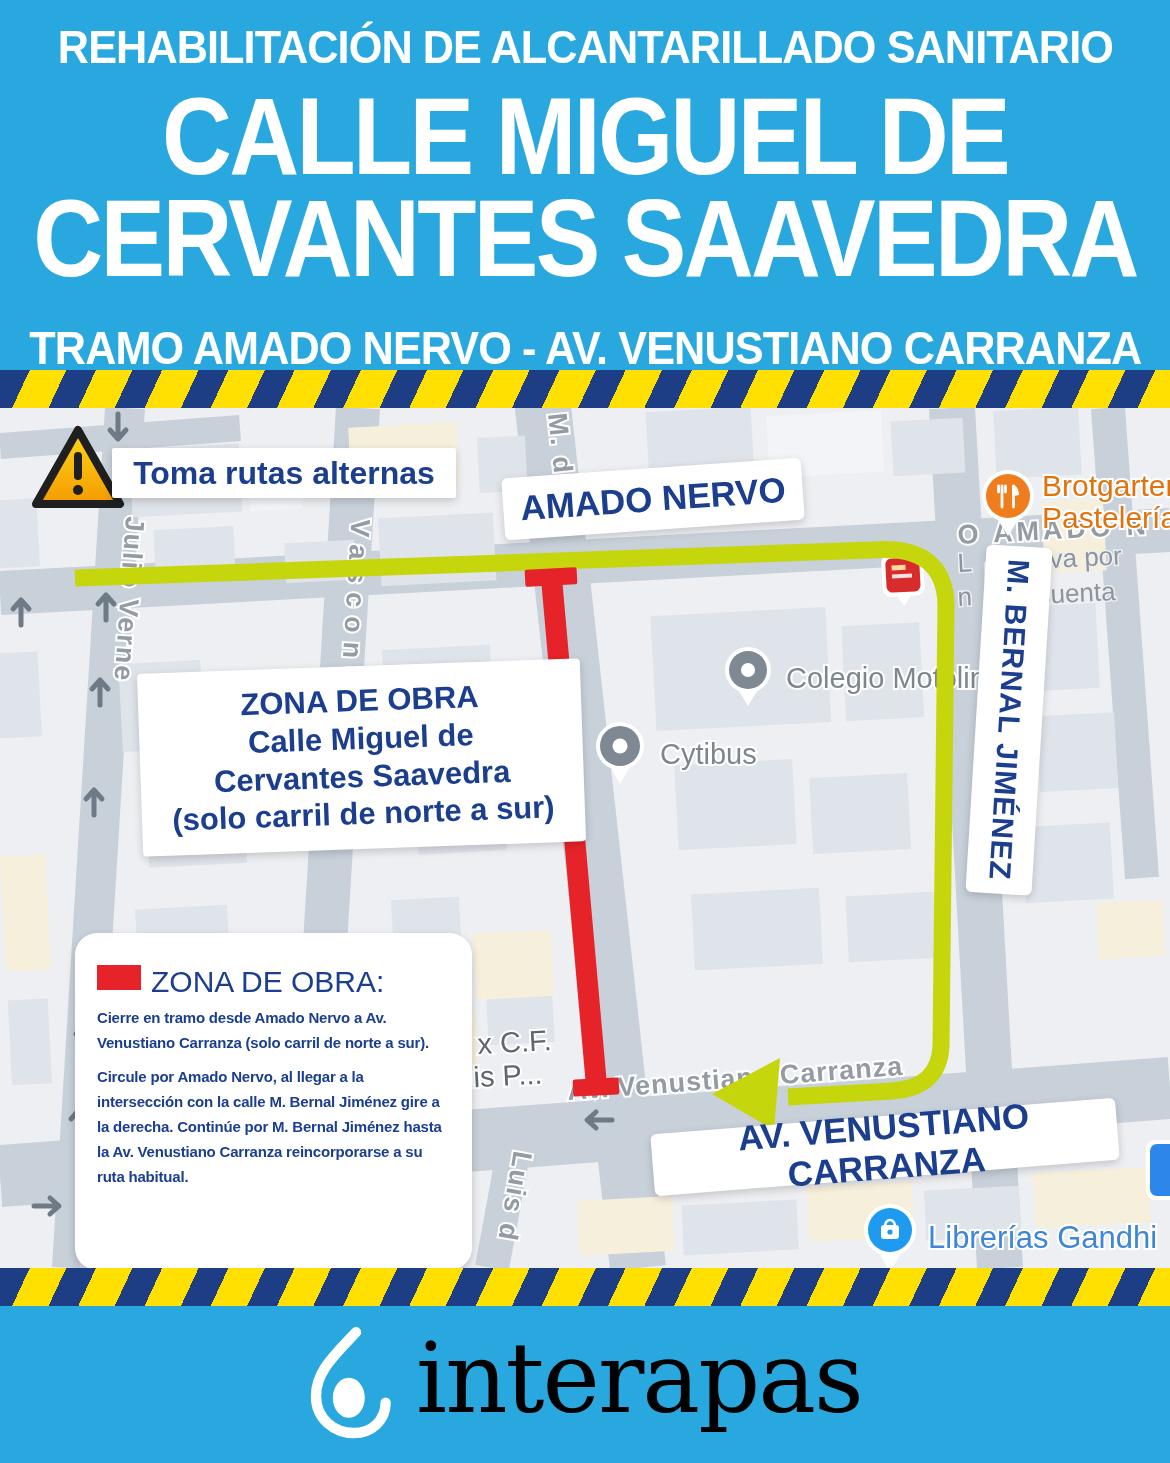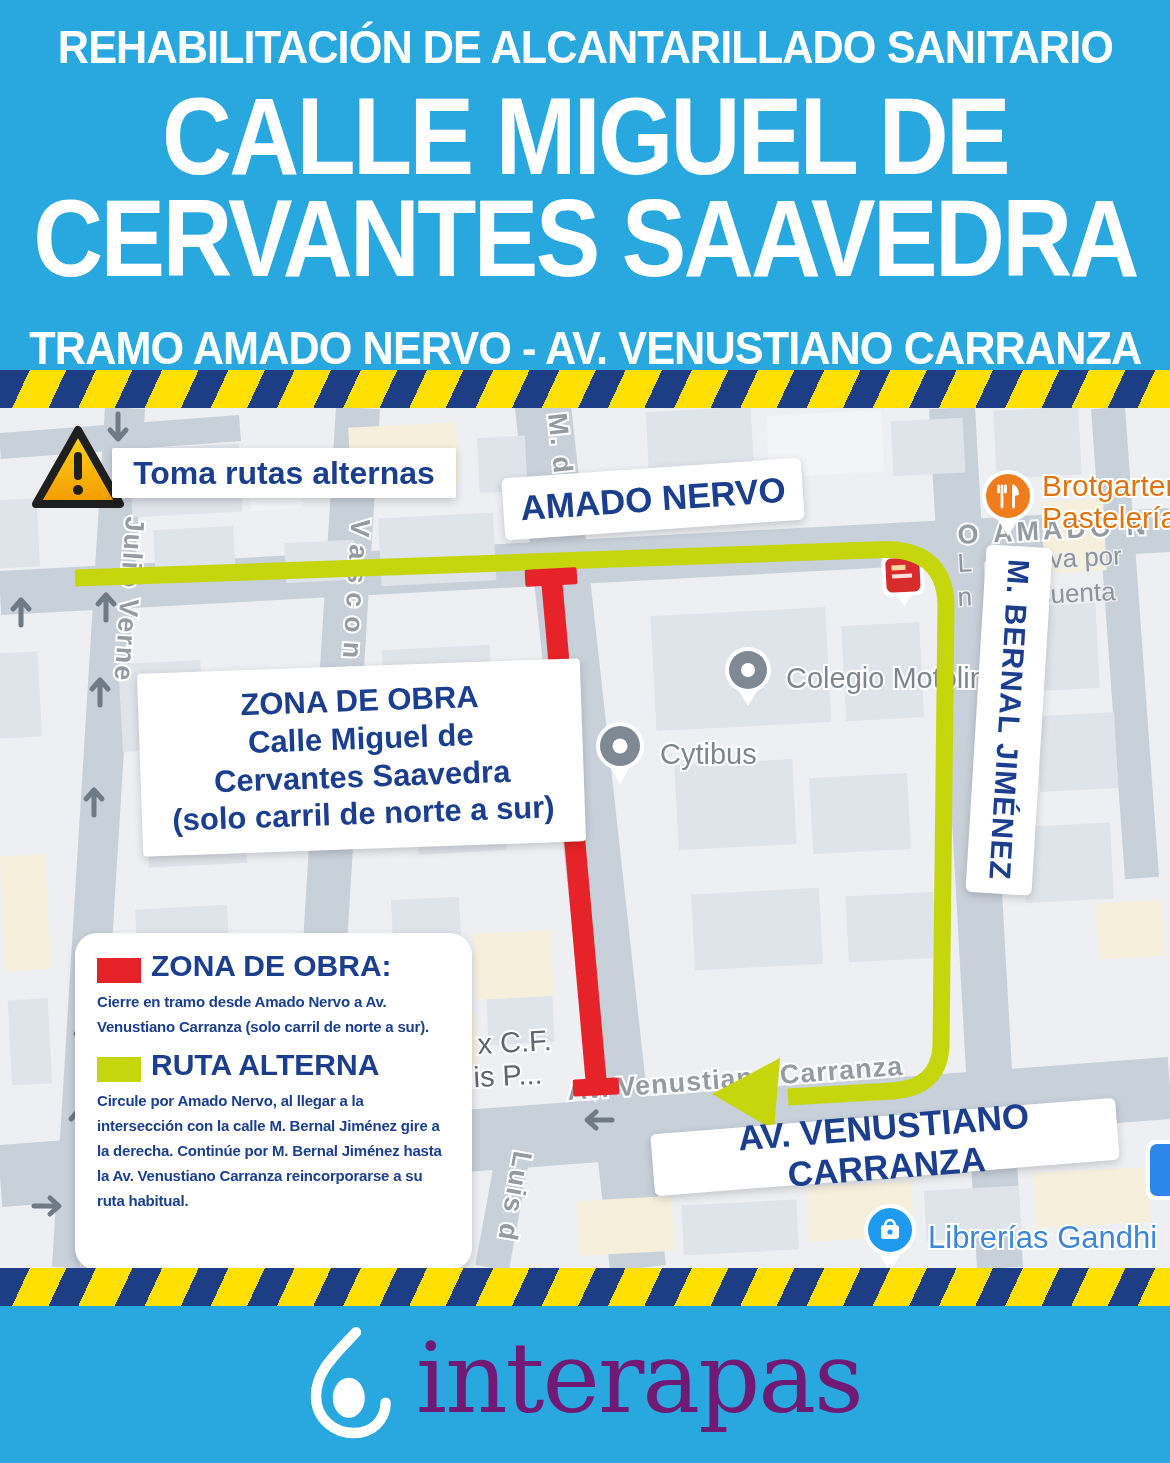--- a/index.html
+++ b/index.html
@@ -41,27 +41,27 @@
   .lbl-zona{left:140px;top:258px;width:443px;height:183px;font-size:31px;line-height:1.22;
        transform:rotate(-2deg);border-radius:4px;}
   .lbl-bernal{left:976px;top:138px;width:66px;height:348px;transform:rotate(3.5deg);}
   .lbl-bernal span{writing-mode:vertical-rl;font-size:30px;letter-spacing:1px;white-space:nowrap;}
   .lbl-carranza{left:652px;top:708px;width:466px;height:62px;font-size:35px;transform:rotate(-4.5deg);}
   .warn{position:absolute;left:30px;top:14px;width:96px;height:96px;}
   
   .legend{position:absolute;left:75px;top:525px;width:397px;height:337px;background:#fff;
        border-radius:22px;box-shadow:0 4px 10px rgba(0,0,0,.2);box-sizing:border-box;
        padding:16px 20px 10px 22px;color:#1b3e8e;}
-  .legend h3{margin:0 0 6px 0;font-size:30px;font-weight:700;display:flex;align-items:flex-end;}
+  .legend h3{margin:16px 0 6px 0;font-size:30px;font-weight:400;display:flex;align-items:flex-start;}
   .swatch{display:inline-block;width:44px;height:25px;margin-right:10px;flex:0 0 auto;}
   .legend p{margin:0 0 9px 0;font-size:15px;line-height:25px;font-weight:700;letter-spacing:-.2px;}
   
   .footer{position:absolute;top:1306px;left:0;width:1170px;height:157px;background:#29a8e0;
        display:flex;align-items:center;justify-content:center;gap:20px;}
-  .brand-word{color:#701a75;font-family:"DejaVu Serif",serif;font-size:97px;line-height:1;
+  .brand-word{color:#000000;font-family:"DejaVu Serif",serif;font-size:97px;line-height:1;
        letter-spacing:-2px;transform:translateY(-6px);}
 </style>
 </head>
 <body>
 
 <div class="poster">
 
   <div class="header">
     <div class="kicker">REHABILITACIÓN DE ALCANTARILLADO SANITARIO</div>
     <div class="big-title">
@@ -280,24 +280,20 @@
         <div>(solo carril de norte a sur)</div>
       </div>
     </div>
 
     <div class="legend">
       <h3>
         <span class="swatch" style="background:#e62329"></span>
         <span>ZONA DE OBRA:</span>
       </h3>
       <p>Cierre en tramo desde Amado Nervo a Av. Venustiano Carranza (solo carril de norte a sur).</p>
-      <h3>
-        <span class="swatch" style="background:#c5d60d"></span>
-        <span>RUTA ALTERNA</span>
-      </h3>
       <p>Circule por Amado Nervo, al llegar a la intersección con la calle M. Bernal Jiménez gire a la derecha. Continúe por M. Bernal Jiménez hasta la Av. Venustiano Carranza reincorporarse a su ruta habitual.</p>
     </div>
   </div>
 
   <div class="tape bottom"></div>
 
   <div class="footer">
     <svg width="88" height="116" viewBox="0 0 110 140">
       <path d="M60 4 C 30 36, 10 54, 10 84 C 10 113, 34 130, 57 130 C 80 130, 97 114, 97 92" stroke="#fff" stroke-width="13" fill="none" stroke-linecap="round"></path>
       <ellipse cx="51" cy="86" rx="20" ry="25" fill="#fff"></ellipse>

